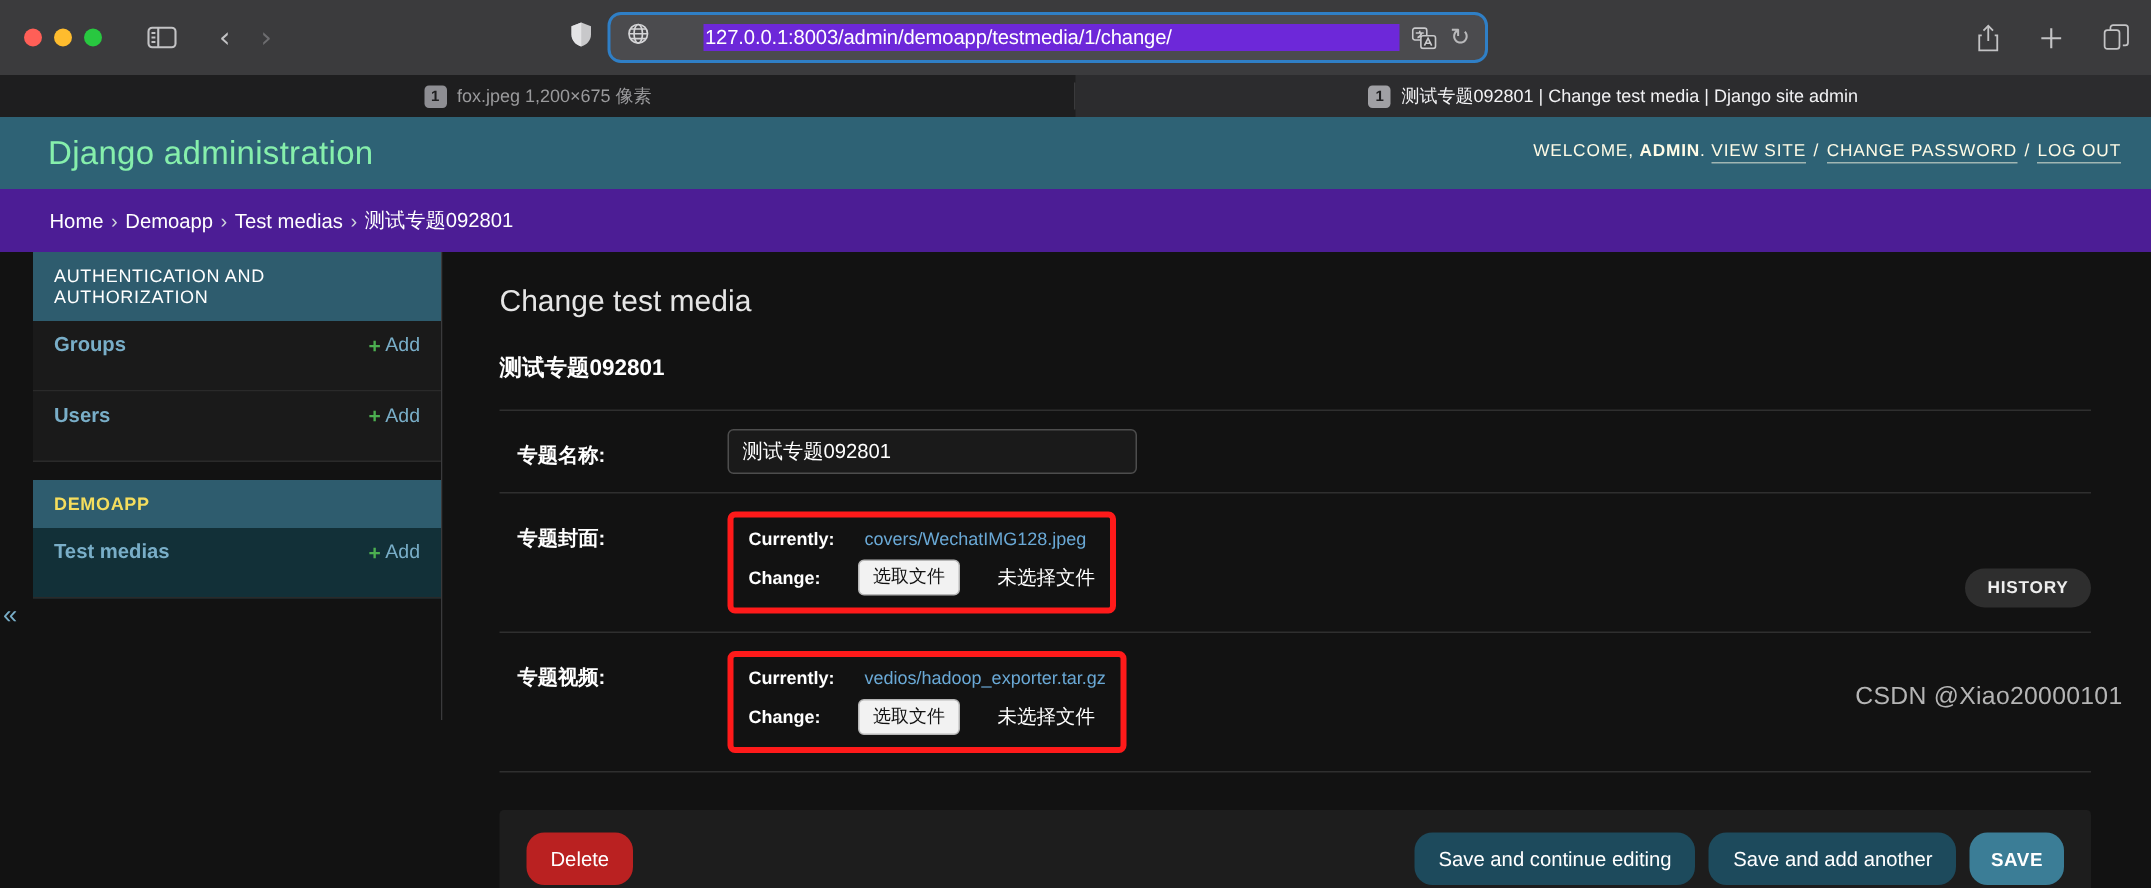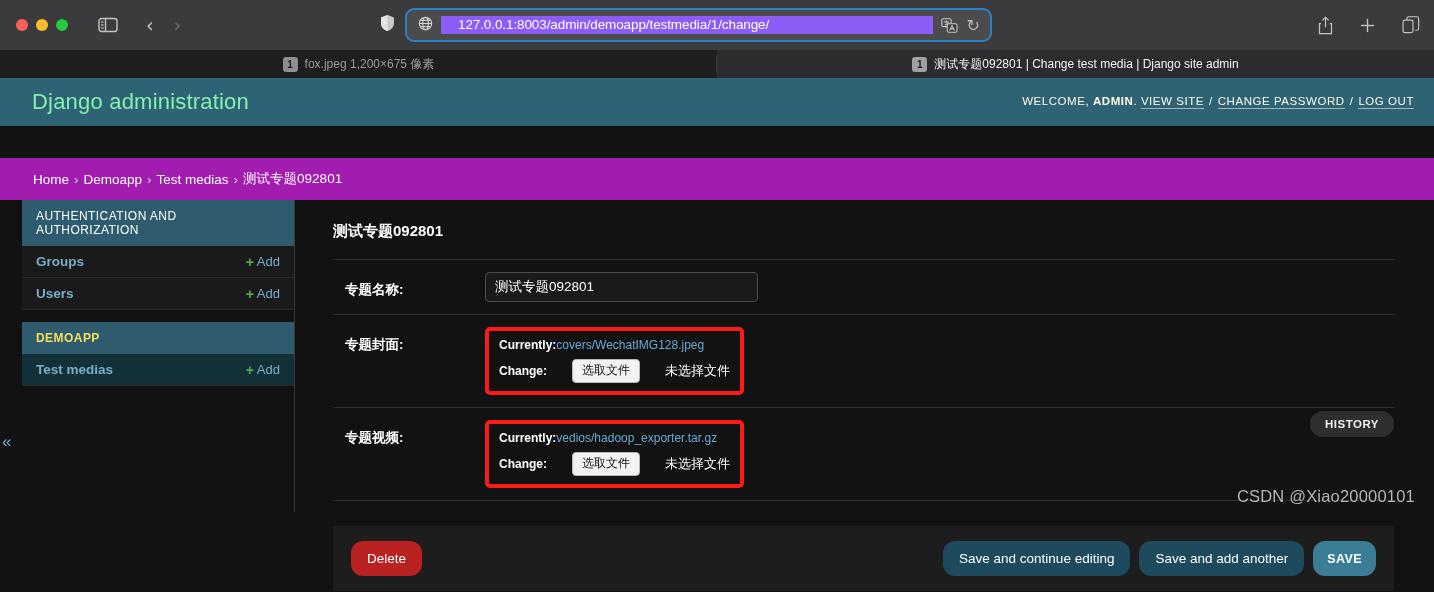--- a/index.html
+++ b/index.html
@@ -45,24 +45,25 @@
     border-radius: 9px;
     display: flex; align-items: center;
     padding: 0 10px 0 11px;
     gap: 8px;
   }
   .globe-icon { color: #d5d5d7; flex-shrink: 0; }
   .url-text {
     flex: 1;
     font-size: 13.5px;
     color: #ffffff;
-    background: #8b5cf6;
-    padding: 1px 0 2px 17px;
+    background: #6d28d9;
+    padding: 1px 0 2px 1px;
     white-space: nowrap; overflow: hidden;
     letter-spacing: -0.1px;
+    margin-left: 28px;
   }
   .url-right { display: flex; align-items: center; gap: 9px; flex-shrink: 0; }
 
   .chrome-right {
     position: absolute; right: 14px; top: 0; height: 50px;
     display: flex; align-items: center; gap: 26px;
   }
 
   
   .tab-bar { width: 1434px; height: 28px; display: flex; background: #1e1e1f; }
@@ -107,45 +108,45 @@
   .user-tools a {
     color: #fffbe6; text-decoration: none;
     border-bottom: 1px solid rgba(255,251,230,0.55);
     padding-bottom: 1px;
   }
   .ut-sep { padding: 0 5px; }
 
   
   .breadcrumbs {
     width: 1434px; height: 42px;
-    background: #a21caf;
+    background: #4c1d95;
     display: flex; align-items: center;
     padding-left: 33px;
-    font-size: 13.5px; color: #ffffff; margin-top: 32px;
+    font-size: 13.5px; color: #ffffff;
   }
   .breadcrumbs a { color: #ffffff; text-decoration: none; }
   .bc-sep { padding: 0 5px; color: #cfd8dc; }
   .bc-current { color: #ffffff; }
 
   
   .page-body { display: flex; width: 1434px; height: 312px; background: #121212; }
 
   
   .sidebar-wrap { width: 295px; position: relative; background: #121212; border-right: 1px solid #3a3a3c; }
   .nav-sidebar { width: 272px; margin-left: 22px; }
   .app-module { margin-bottom: 12px; }
   .app-caption {
     background: #2e5c6e; color: #ffffff;
     font-size: 12px; letter-spacing: 0.45px;
     padding: 9px 12px 9px 14px;
   }
   .app-caption.current { color: #f5dd5d; font-weight: bold; }
   .model-row {
     display: flex; align-items: flex-start; justify-content: space-between;
-    padding: 8px 14px 8px 14px;
+    padding: 8px 14px 23px 14px;
     background: #1a1a1a;
     border-bottom: 1px solid #2a2a2a;
   }
   .model-row.current { background: #123038; }
   .model-name {
     color: #79aec8; font-size: 13.5px; font-weight: bold; text-decoration: none;
   }
   .model-add {
     color: #79aec8; font-size: 13px; text-decoration: none;
     display: inline-flex; align-items: center; gap: 3px;
@@ -209,21 +210,21 @@
   .file-annot {
     border: 4px solid #ff1a1a;
     border-radius: 5px;
     padding: 7px 10px 8px 10px;
     display: inline-block;
     background: #121212;
   }
   .file-line { display: flex; align-items: center; font-size: 12px; color: #ffffff; }
   .file-line + .file-line { margin-top: 7px; gap: 16px; }
   .file-line b { font-weight: bold; }
-  .file-link { color: #6aa9d6; text-decoration: none; margin-left: 0; font-size: 12px; }
+  .file-link { color: #6aa9d6; text-decoration: none; margin-left: 20px; font-size: 12px; }
   .change-label { font-weight: bold; min-width: 54px; }
   .choose-file {
     background: #f2f2f2; color: #111111;
     border: 1px solid #b7b7b7; border-radius: 4px;
     font-size: 12px; padding: 2px 9px 3px 9px;
     margin-left: 3px; cursor: pointer;
     font-family: "Liberation Sans", "DejaVu Sans", sans-serif;
   }
   .no-file { color: #ffffff; font-size: 13px; margin-left: 9px; }
 
@@ -403,20 +404,21 @@
             <span>Add</span>
           </a>
         </div>
       </div>
 
     </div>
     <div class="collapse-toggle">«</div>
   </div>
 
   <div class="content-area">
+    <h1 class="page-title">Change test media</h1>
     <div class="object-name">测试专题092801</div>
     <button class="history-btn">HISTORY</button>
 
     <div class="form-module">
 
       <div class="form-row">
         <div class="form-label">专题名称:</div>
         <div class="form-field">
           <input class="text-input" type="text" value="测试专题092801" style="">
         </div>

